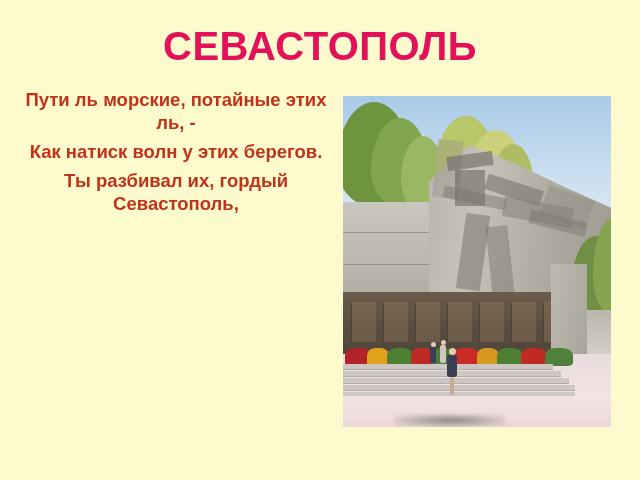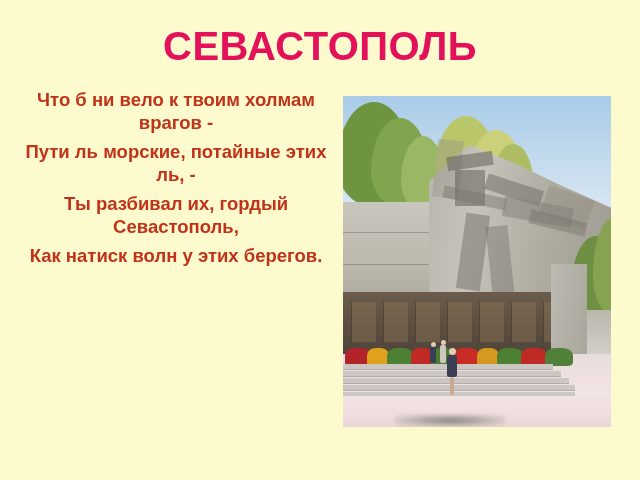--- a/index.html
+++ b/index.html
@@ -227,24 +227,23 @@
   }
 </style>
 </head>
 <body>
 
 <div class="slide">
 
   <div class="slide-title">СЕВАСТОПОЛЬ</div>
 
   <div class="poem">
-    <p class="stanza">Что б ни вело к твоим холмам врагов -</p>
     <p class="stanza">Пути ль морские, потайные этих ль, -</p>
+    <p class="stanza">Как натиск волн у этих берегов.</p>
     <p class="stanza">Ты разбивал их, гордый Севастополь,</p>
-    <p class="stanza">Как натиск волн у этих берегов.</p>
   </div>
 
   <div class="photo-frame">
     <div class="photo">
 
       <div class="sky"></div>
 
       <div class="tree tree-a"></div>
       <div class="tree tree-b"></div>
       <div class="tree tree-c"></div>

